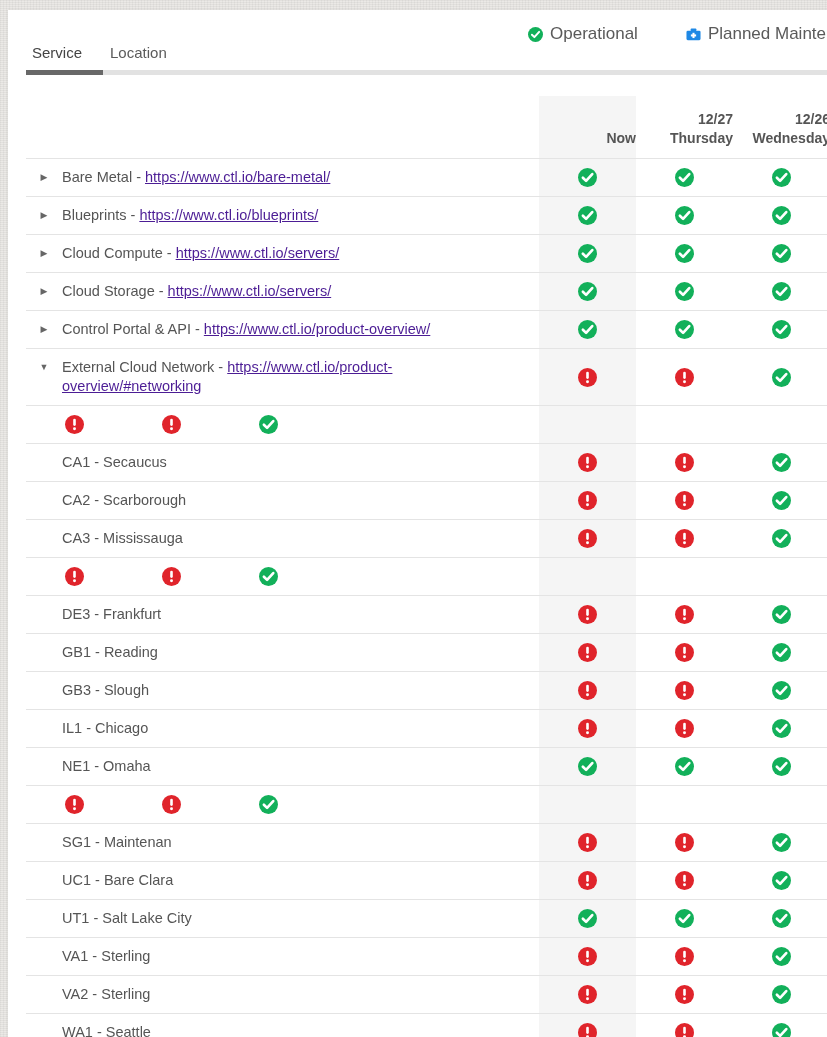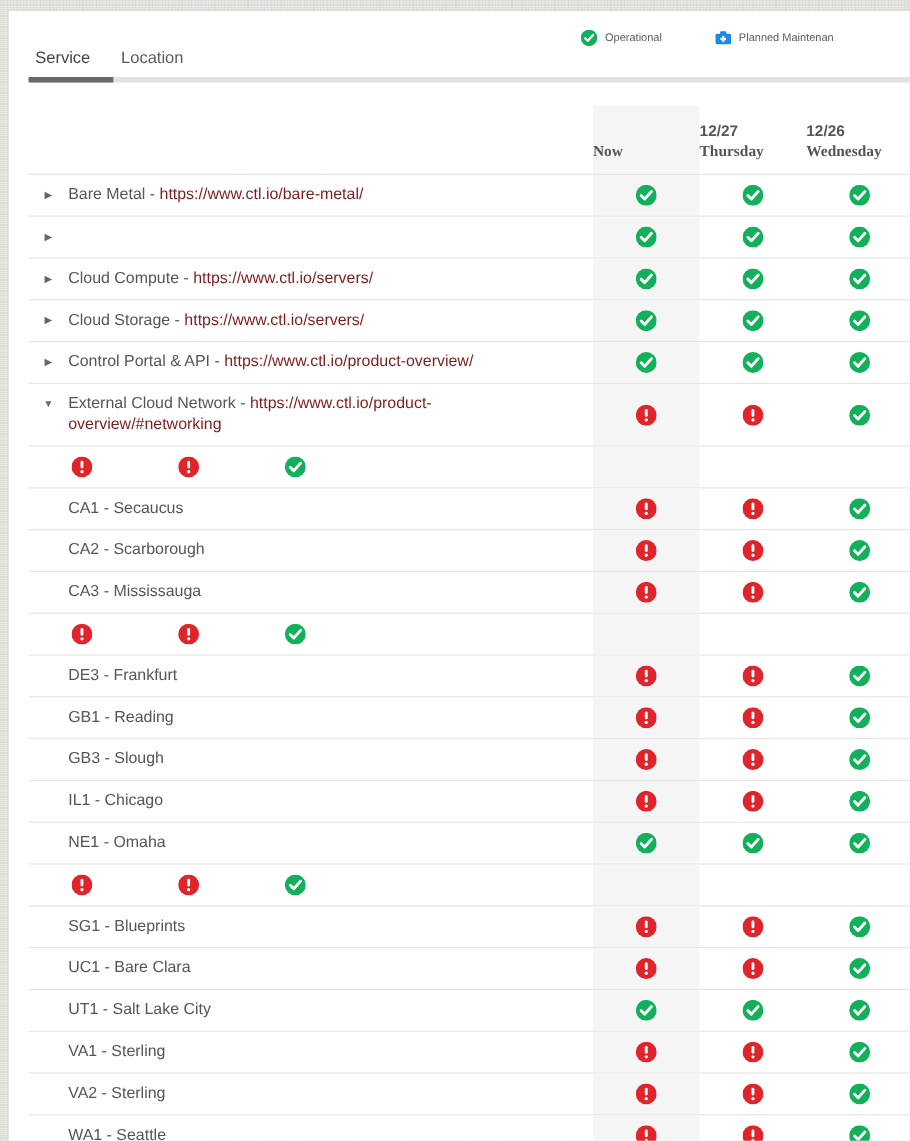--- a/index.html
+++ b/index.html
@@ -58,21 +58,21 @@
     height: 48px;
     display: flex;
     align-items: center;
     gap: 48px;
     white-space: nowrap;
   }
   .legend-item {
     display: flex;
     align-items: center;
     gap: 7px;
-    font-size: 10px;
+    font-size: 17px;
     color: #5a5a5a;
     white-space: nowrap;
   }
 
   
   .tab-track {
     position: absolute;
     left: 18px;
     top: 60px;
     width: 842px;
@@ -109,29 +109,29 @@
   }
   .thead-inner {
     position: absolute;
     inset: 0;
     display: flex;
     align-items: flex-end;
   }
   .th-spacer { width: 513px; }
   .th {
     width: 97px;
-    text-align: left;
+    text-align: right;
     font-size: 14px;
     color: #555;
     font-weight: bold;
     line-height: 19px;
     padding-bottom: 10px;
   }
   .th .d1 { display: block; }
-  .th .d2 { display: block; font-family: Liberation Serif, serif; }
+  .th .d2 { display: block; }
 
   .row {
     position: relative;
     display: flex;
     align-items: stretch;
     border-top: 1px solid #e4e4e4;
     min-height: 37px;
   }
   .row .cell-shade {
     position: absolute;
@@ -161,21 +161,22 @@
     user-select: none;
   }
   .twisty.open { font-size: 9px; }
   .label-text {
     font-size: 14.5px;
     color: #555;
     line-height: 19px;
     padding-right: 12px;
   }
   .label-text a {
-    color: #7f1d1d;
+    color: #4c1d95;
+    text-decoration: underline;
   }
   .status-cell {
     width: 97px;
     flex: 0 0 97px;
     display: flex;
     align-items: center;
     justify-content: center;
     position: relative;
     z-index: 1;
     padding: 6px 0;
@@ -273,20 +274,21 @@
                 <circle cx="8" cy="8" r="8" fill="#12b05a"></circle>
                 <path d="M4.1 8.2 L6.8 10.9 L12 5.1" stroke="#fff" stroke-width="2.2" fill="none" stroke-linecap="round" stroke-linejoin="round"></path>
               </svg>
             </span>
           </div>
         </div>
         <div class="row">
           <div class="cell-shade"></div>
           <div class="label-cell">
             <div class="twisty">▶</div>
+            <div class="label-text"><span>Blueprints</span><span> - </span><a>https://www.ctl.io/blueprints/</a></div>
           </div>
           <div class="status-cell">
             <span class="ico">
               <svg width="19" height="19" viewBox="0 0 16 16">
                 <circle cx="8" cy="8" r="8" fill="#12b05a"></circle>
                 <path d="M4.1 8.2 L6.8 10.9 L12 5.1" stroke="#fff" stroke-width="2.2" fill="none" stroke-linecap="round" stroke-linejoin="round"></path>
               </svg>
             </span>
           </div>
           <div class="status-cell">
@@ -778,21 +780,21 @@
                 <circle cx="8" cy="8" r="8" fill="#12b05a"></circle>
                 <path d="M4.1 8.2 L6.8 10.9 L12 5.1" stroke="#fff" stroke-width="2.2" fill="none" stroke-linecap="round" stroke-linejoin="round"></path>
               </svg>
             </span>
           </div>
         </div>
         <div class="row">
           <div class="cell-shade"></div>
           <div class="label-cell">
             <div class="twisty"></div>
-            <div class="label-text"><span>SG1 - Blueprints</span></div>
+            <div class="label-text"><span>SG1 - Maintenan</span></div>
           </div>
           <div class="status-cell">
             <span class="ico">
               <svg width="19" height="19" viewBox="0 0 16 16">
                 <circle cx="8" cy="8" r="8" fill="#e0242b"></circle>
                 <rect x="6.9" y="3.2" width="2.2" height="6" rx="1.1" fill="#fff"></rect>
                 <circle cx="8" cy="11.6" r="1.25" fill="#fff"></circle>
               </svg>
             </span>
           </div>

